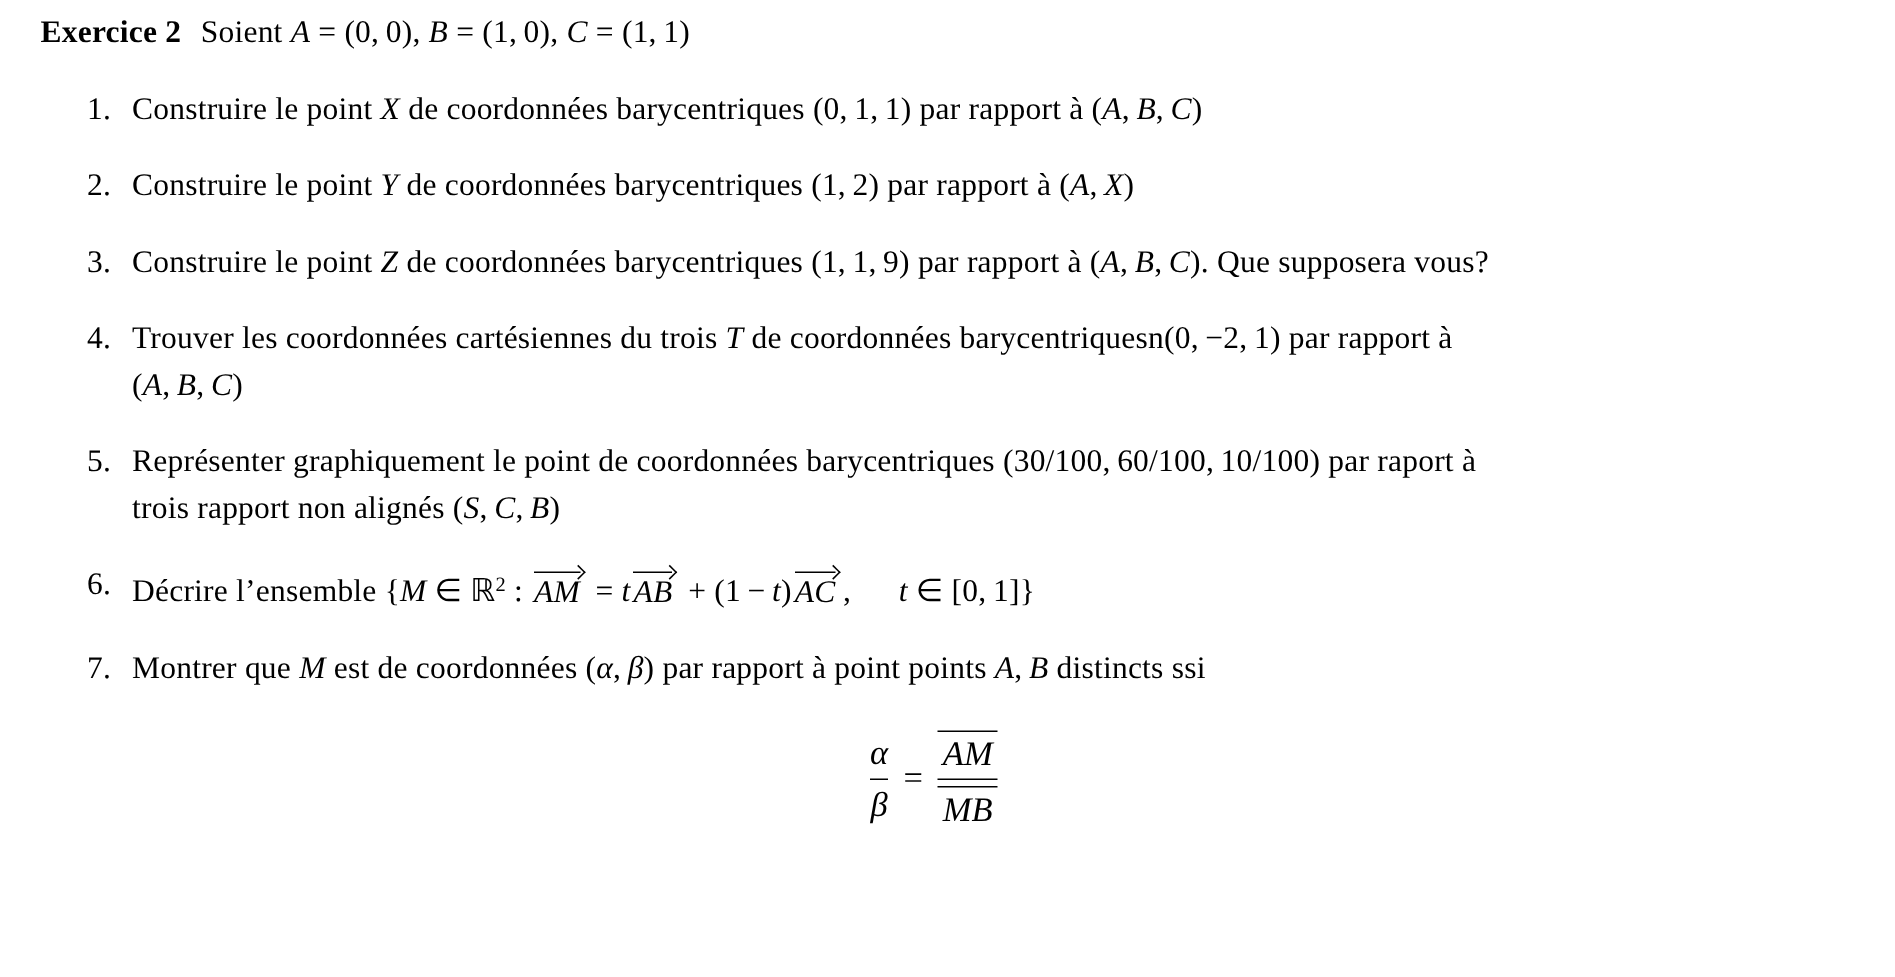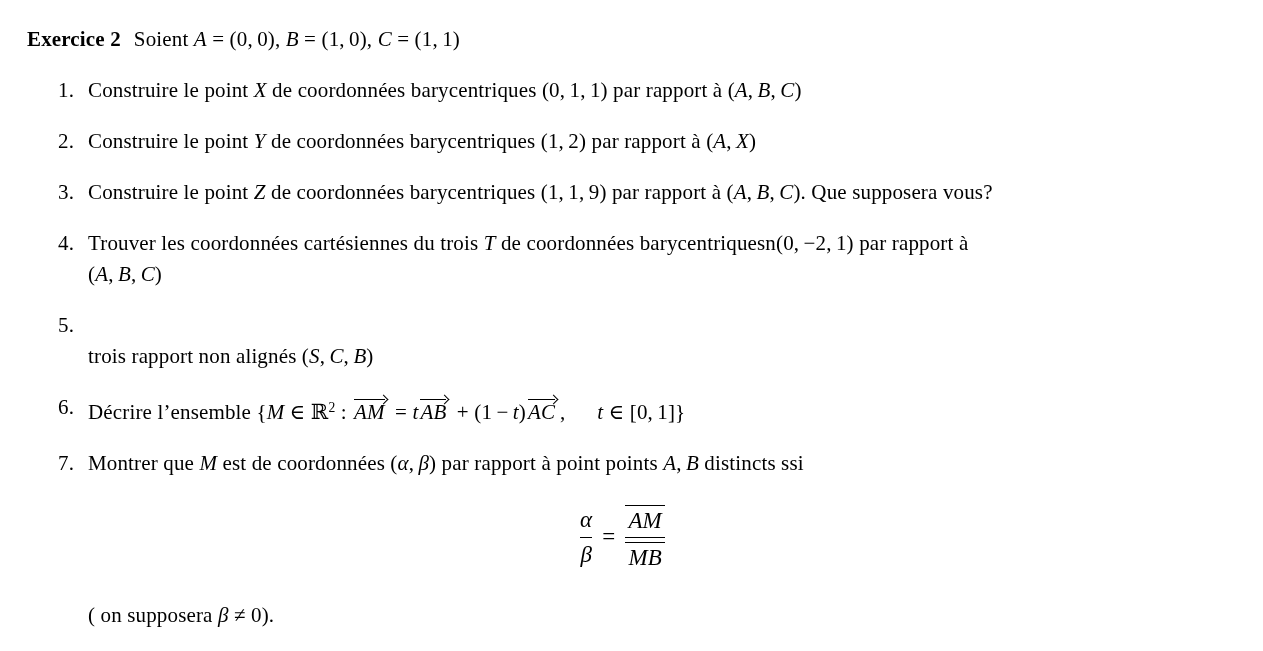--- a/index.html
+++ b/index.html
@@ -8,23 +8,24 @@
     background: #ffffff;
   }
   body {
     width: 1263px;
     height: 651px;
     overflow: hidden;
     font-family: "Liberation Serif", "DejaVu Serif", "DejaVu Sans", serif;
     color: #000000;
   }
   .doc {
-    padding: 24px 45px 0 27px;
+    padding: 6px 45px 0 27px;
     font-size: 21px;
     letter-spacing: 0.15px;
+    font-family: Liberation Serif, serif;
   }
   .header {
     line-height: 31px;
     white-space: nowrap;
   }
   .header-label {
     font-weight: 700;
     margin-right: 13px;
   }
   .list {
@@ -138,21 +139,21 @@
       <div class="item">
         <span class="item-num">3.</span>
         <div class="item-body"><span class="rm">Construire le point </span><span class="mi">Z</span><span class="rm"> de coordonnées barycentriques (1, 1, 9) par rapport à (</span><span class="mi">A</span><span class="rm">, </span><span class="mi">B</span><span class="rm">, </span><span class="mi">C</span><span class="rm">). Que supposera vous?</span></div>
       </div>
       <div class="item">
         <span class="item-num">4.</span>
         <div class="item-body"><span class="rm">Trouver les coordonnées cartésiennes du trois </span><span class="mi">T</span><span class="rm"> de coordonnées barycentriquesn(0, −2, 1) par rapport à</span><br><span class="rm">(</span><span class="mi">A</span><span class="rm">, </span><span class="mi">B</span><span class="rm">, </span><span class="mi">C</span><span class="rm">)</span></div>
       </div>
       <div class="item">
         <span class="item-num">5.</span>
-        <div class="item-body"><br><span class="rm">trois rapport non alignés (</span><span class="mi">S</span><span class="rm">, </span><span class="mi">C</span><span class="rm">, </span><span class="mi">B</span><span class="rm">)</span></div>
+        <div class="item-body"><span class="rm">Représenter graphiquement le point de coordonnées barycentriques (30/100, 60/100, 10/100) par raport à</span><br><span class="rm">trois rapport non alignés (</span><span class="mi">S</span><span class="rm">, </span><span class="mi">C</span><span class="rm">, </span><span class="mi">B</span><span class="rm">)</span></div>
       </div>
       <div class="item">
         <span class="item-num">6.</span>
         <div class="item-body"><span class="rm">Décrire l’ensemble {</span><span class="mi">M</span><span class="rm"> ∈ ℝ</span><span class="sup">2</span><span class="rm"> : </span><span class="vec"><span class="vec-arrow"></span><span class="vec-inner">AM</span></span><span class="rm"> = </span><span class="mi">t</span><span class="vec"><span class="vec-arrow"></span><span class="vec-inner">AB</span></span><span class="rm"> + (1 − </span><span class="mi">t</span><span class="rm">)</span><span class="vec"><span class="vec-arrow"></span><span class="vec-inner">AC</span></span><span class="rm">,  </span><span class="mi">t</span><span class="rm"> ∈ [0, 1]}</span></div>
       </div>
       <div class="item">
         <span class="item-num">7.</span>
         <div class="item-body"><span class="rm">Montrer que </span><span class="mi">M</span><span class="rm"> est de coordonnées (</span><span class="mi">α</span><span class="rm">, </span><span class="mi">β</span><span class="rm">) par rapport à point points </span><span class="mi">A</span><span class="rm">, </span><span class="mi">B</span><span class="rm"> distincts ssi</span></div>
       </div>
     </div>
@@ -164,15 +165,14 @@
       <span class="mi">β</span>
     </span>
     <span class="eqsign rm">=</span>
     <span class="frac">
       <span class="overbar mi">AM</span>
       <span class="fbar"></span>
       <span class="overbar mi">MB</span>
     </span>
   </div>
 
-  <div class="note"><span class="rm">( on supposera </span><span class="mi">β</span><span class="rm"> ≠ 0).</span></div>
 
 </div>
 
 </body></html>

